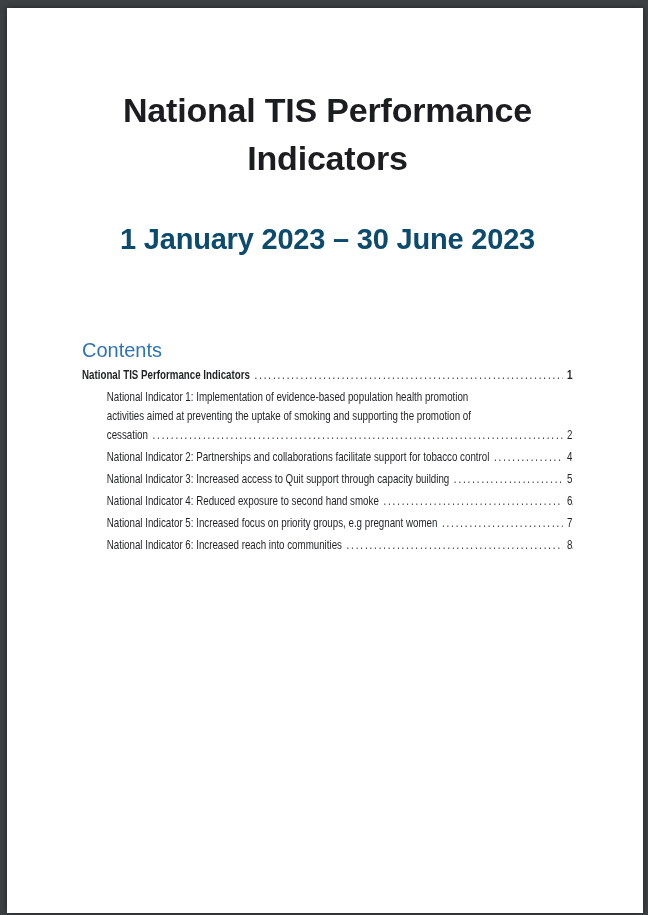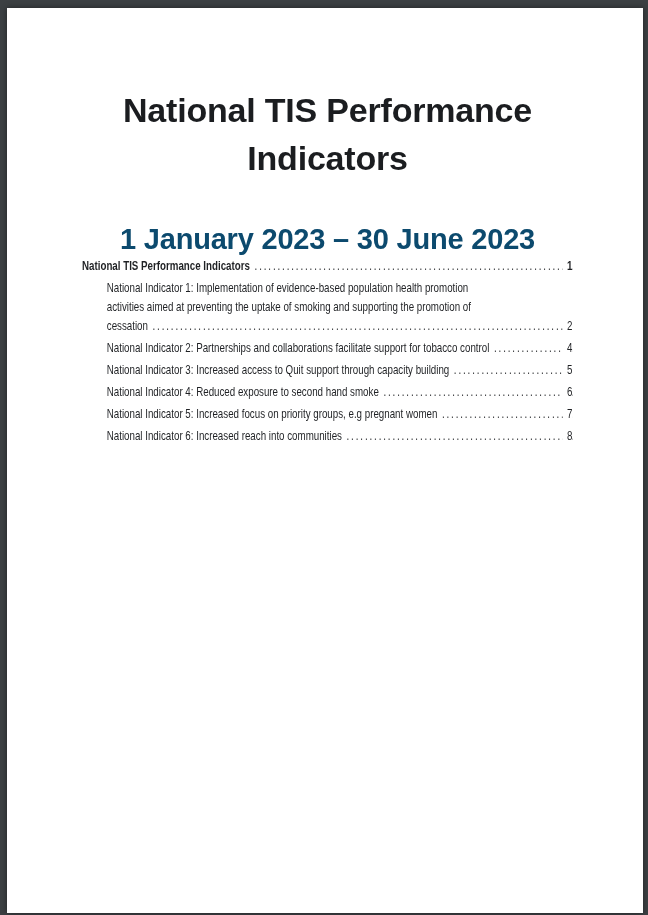--- a/index.html
+++ b/index.html
@@ -89,20 +89,21 @@
   }
   .toc-entry:not(.bold) .toc-page { font-weight: 400; }
 </style>
 </head>
 <body>
 
 <div class="canvas">
   <div class="page">
     <h1 class="doc-title">National TIS Performance Indicators</h1>
     <h2 class="doc-date">1 January 2023 – 30 June 2023</h2>
+    <div class="contents-heading">Contents</div>
     <nav class="toc" id="toc">
         <div class="toc-entry bold">
           <div class="toc-line"><span class="toc-text">National TIS Performance Indicators</span><span class="toc-dots"> ....................................................................................................................................................................................................................................................................</span><span class="toc-page">1</span></div>
         </div>
         <div class="toc-entry indent">
           <div class="toc-line plain"><span class="toc-text">National Indicator 1: Implementation of evidence-based population health promotion</span></div>
           <div class="toc-line plain"><span class="toc-text">activities aimed at preventing the uptake of smoking and supporting the promotion of</span></div>
           <div class="toc-line"><span class="toc-text">cessation</span><span class="toc-dots"> ....................................................................................................................................................................................................................................................................</span><span class="toc-page">2</span></div>
         </div>
         <div class="toc-entry indent">

